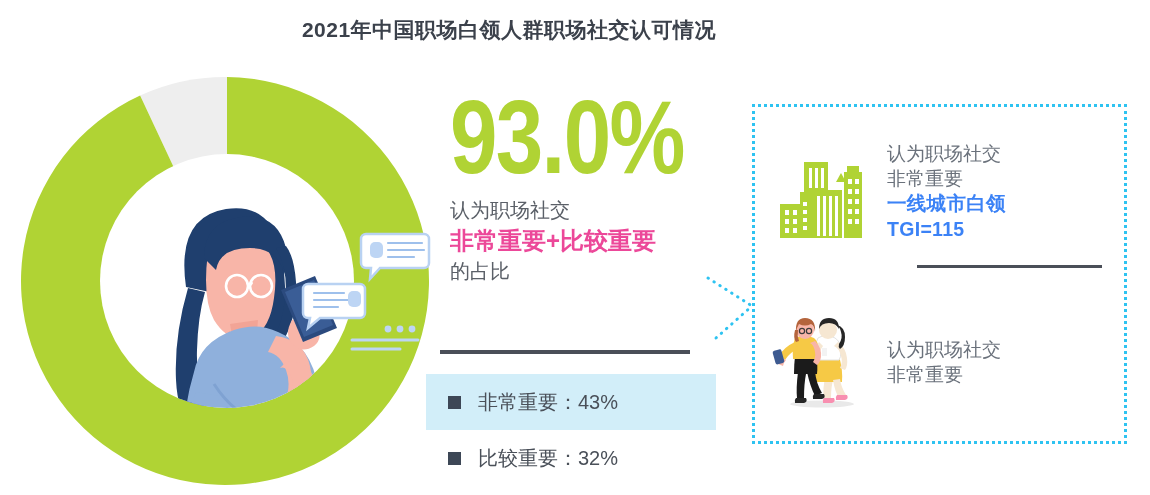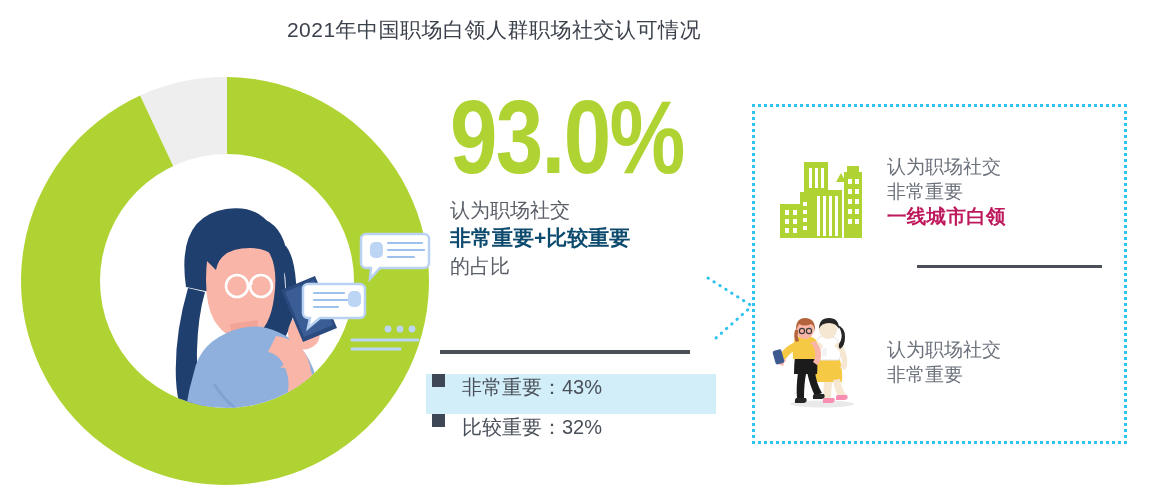--- a/index.html
+++ b/index.html
@@ -17,23 +17,24 @@
   }
 
   
   #chart-title {
     position: absolute;
     top: 16px;
     left: 0;
     width: 988px;
     text-align: center;
     font-size: 21px;
-    font-weight: normal;
+    font-weight: bold;
     color: #3b414b;
     letter-spacing: 0.5px;
+    padding-left: 15px;
   }
 
   
   #donut-wrap {
     position: absolute;
     left: 18px;
     top: 72px;
     width: 418px;
     height: 418px;
   }
@@ -64,23 +65,23 @@
     transform-origin: left top;
     white-space: nowrap;
   }
   .stat-line {
     font-size: 20px;
     line-height: 1.38;
     color: #5b6068;
     white-space: nowrap;
   }
   .stat-line.accent {
-    color: #0c4a6e;
+    color: #ec4899;
     font-weight: bold;
-    font-size: 21px;
+    font-size: 24px;
   }
   #stat-text { margin-top: 10px; }
 
   #stat-rule {
     position: absolute;
     left: 440px;
     top: 350px;
     width: 250px;
     height: 4px;
     background: #4a4f58;
@@ -88,22 +89,23 @@
 
   
   #legend {
     position: absolute;
     left: 426px;
     top: 374px;
     width: 290px;
   }
   .legend-row {
     display: flex;
-    height: 40px;
-    padding-left: 6px;
+    align-items: center;
+    height: 56px;
+    padding-left: 22px;
     box-sizing: border-box;
   }
   .legend-row.highlight { background: #d2eef9; }
   .legend-swatch {
     width: 13px;
     height: 13px;
     background: #3d4756;
     margin-right: 17px;
     flex: 0 0 auto;
   }
@@ -146,21 +148,21 @@
     padding-left: 2px;
   }
   .ct-line {
     font-size: 19px;
     line-height: 1.32;
     color: #6a717b;
     white-space: nowrap;
   }
   .ct-line.strong {
     font-weight: bold;
-    color: #be185d;
+    color: #3b82f6;
     font-size: 19.5px;
     letter-spacing: 0.3px;
   }
 
   #panel-divider {
     position: absolute;
     left: 162px;
     top: 158px;
     width: 185px;
     height: 3px;
@@ -350,20 +352,21 @@
             <rect x="81" y="63" width="4" height="5"></rect>
           <rect x="74" y="73" width="4" height="5"></rect>
             <rect x="81" y="73" width="4" height="5"></rect>
         </g>
       </svg>
     </div>
     <div class="callout-text">
       <div class="ct-line">认为职场社交</div>
       <div class="ct-line">非常重要</div>
       <div class="ct-line strong">一线城市白领</div>
+      <div class="ct-line strong">TGI=115</div>
     </div>
   </div>
 
   <div id="panel-divider"></div>
 
   <div class="callout" id="callout-people">
     <div class="callout-icon">
       <svg width="100" height="100" viewBox="0 0 100 100">
 
         <ellipse cx="52" cy="92" rx="32" ry="3.4" fill="#e9e9e9"></ellipse>

